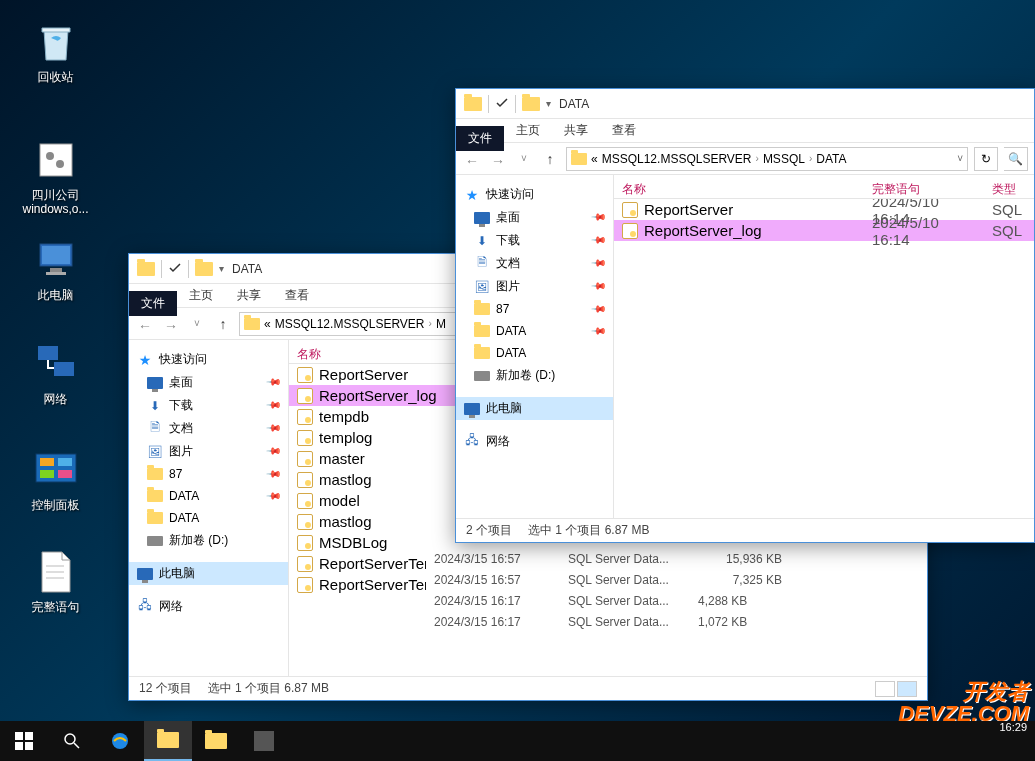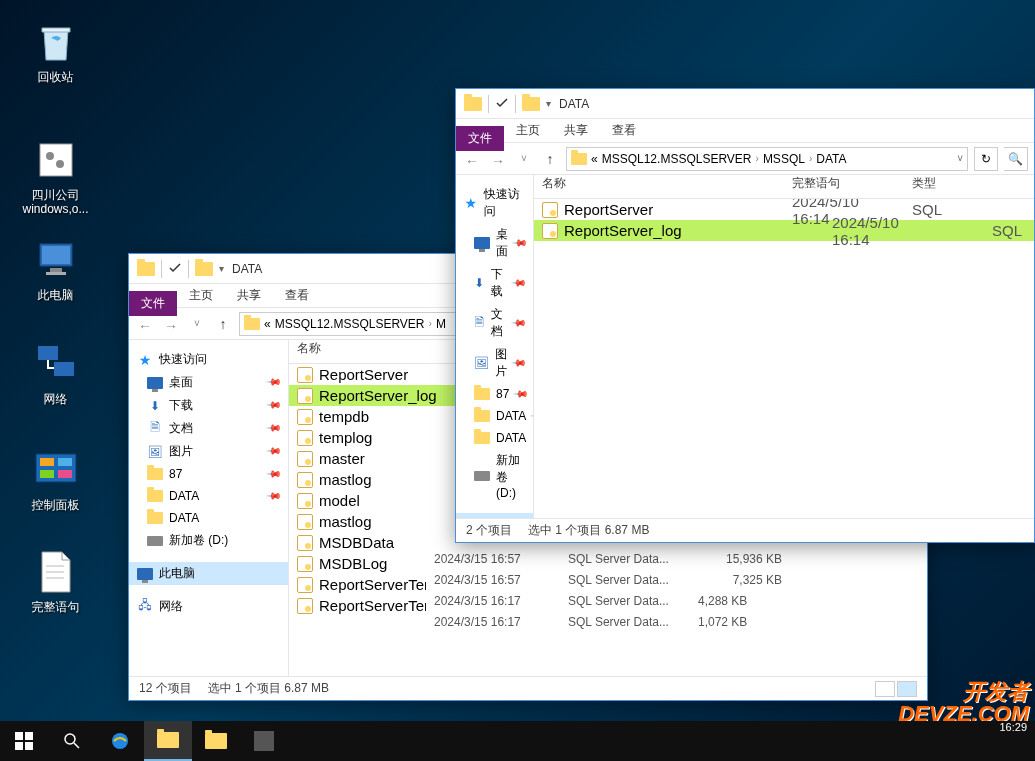--- a/index.html
+++ b/index.html
@@ -13,42 +13,42 @@
 
 .explorer { position: absolute; background: #fff; border: 1px solid #4a90d9; display: flex; flex-direction: column; box-shadow: 0 4px 20px rgba(0,0,0,0.4); }
 .titlebar { height: 30px; background: #fff; display: flex; align-items: center; padding: 0 8px; border-bottom: 1px solid #e5e5e5; }
 .titlebar .tb-icons { display: flex; gap: 6px; align-items: center; }
 .titlebar .tb-folder { width: 18px; height: 14px; background: #ffd869; border-radius: 1px; position: relative; }
 .titlebar .tb-folder::before { content:''; position:absolute; top:-3px; left:0; width:8px; height:3px; background:#ffd869; border-radius:1px 1px 0 0; }
 .titlebar .divider { width: 1px; height: 18px; background: #ccc; }
 .titlebar .title { margin-left: 8px; font-size: 12px; color: #333; }
 .ribbon-tabs { height: 24px; display: flex; align-items: center; font-size: 12px; border-bottom: 1px solid #e5e5e5; }
 .ribbon-tabs .tab { padding: 4px 12px; cursor: pointer; }
-.ribbon-tabs .tab.file { background: #701a75; color: #fff; margin-top: 16px; }
+.ribbon-tabs .tab.file { background: #0f172a; color: #fff; margin-top: 16px; }
 .ribbon-tabs .tab.other { color: #333; }
 .addressbar { height: 32px; display: flex; align-items: center; padding: 0 6px; gap: 6px; border-bottom: 1px solid #e5e5e5; }
 .nav-arrow { width: 20px; height: 20px; display: flex; align-items: center; justify-content: center; color: #888; font-size: 14px; cursor: pointer; }
 .nav-arrow.active { color: #333; }
 .path-box { flex: 1; height: 24px; border: 1px solid #ccc; display: flex; align-items: center; padding: 0 4px; font-size: 12px; gap: 4px; }
 .path-box .crumb { cursor: pointer; }
 .path-box .sep { color: #888; font-size: 10px; }
 .refresh-btn { width: 24px; height: 24px; border: 1px solid #ccc; display: flex; align-items: center; justify-content: center; font-size: 12px; cursor: pointer; }
 .body { flex: 1; display: flex; overflow: hidden; }
 .nav-pane { width: 160px; border-right: 1px solid #e5e5e5; padding: 8px 0; font-size: 12px; overflow-y: auto; }
 .nav-item { display: flex; align-items: center; padding: 3px 8px 3px 18px; gap: 6px; cursor: pointer; }
 .nav-item.top { padding-left: 8px; font-weight: normal; }
 .nav-item.selected { background: #cce8ff; }
 .nav-item .pin { margin-left: auto; color: #999; font-size: 10px; transform: rotate(45deg); }
 .nav-icon { width: 16px; height: 16px; display: inline-flex; align-items: center; justify-content: center; }
 .content { flex: 1; display: flex; flex-direction: column; }
-.col-headers { height: 24px; display: flex; align-items: flex-start; font-size: 12px; border-bottom: 1px solid #e5e5e5; color: #404040; }
+.col-headers { height: 24px; display: flex; align-items: flex-end; font-size: 12px; border-bottom: 1px solid #e5e5e5; color: #be185d; }
 .col-headers .ch { padding: 0 8px; }
 .file-list { flex: 1; overflow-y: auto; font-size: 15px; }
 .file-row { display: flex; align-items: center; height: 21px; cursor: pointer; }
-.file-row.selected { background: #bef264; gap: 40px; }
+.file-row.selected { background: #f0abfc; }
 .file-row .fname { display: flex; align-items: center; gap: 6px; padding-left: 8px; }
 .file-row .fcol { padding: 0 8px; color: #555; }
 .db-icon { width: 16px; height: 16px; background: #fff; border: 1px solid #d4a847; border-radius: 2px; position: relative; }
 .db-icon::after { content:''; position:absolute; bottom:1px; right:1px; width:6px; height:6px; background:#ffd869; border-radius:50%; }
 .statusbar { height: 24px; border-top: 1px solid #e5e5e5; display: flex; align-items: center; font-size: 12px; padding: 0 10px; gap: 16px; color: #444; }
 .statusbar .view-btns { margin-left: auto; display: flex; gap: 2px; }
 .view-btn { width: 20px; height: 16px; border: 1px solid #ccc; cursor: pointer; }
 
 .folder-ico { width: 16px; height: 12px; background: #ffd869; border-radius: 1px; position: relative; display:inline-block; }
 .folder-ico::before { content:''; position:absolute; top:-3px; left:0; width:7px; height:3px; background:#ffd869; border-radius:1px 1px 0 0; }
@@ -284,26 +284,20 @@
           <div class="file-row">
             <div class="fname" style="width:260px">
               <span class="db-icon"></span>
               <span>model</span>
             </div>
           </div>
           <div class="file-row">
             <div class="fname" style="width:260px">
               <span class="db-icon"></span>
               <span>mastlog</span>
-            </div>
-          </div>
-          <div class="file-row">
-            <div class="fname" style="width:260px">
-              <span class="db-icon"></span>
-              <span>MSDBData</span>
             </div>
           </div>
           <div class="file-row">
             <div class="fname" style="width:260px">
               <span class="db-icon"></span>
               <span>MSDBLog</span>
             </div>
           </div>
           <div class="file-row">
             <div class="fname" style="width:260px">

